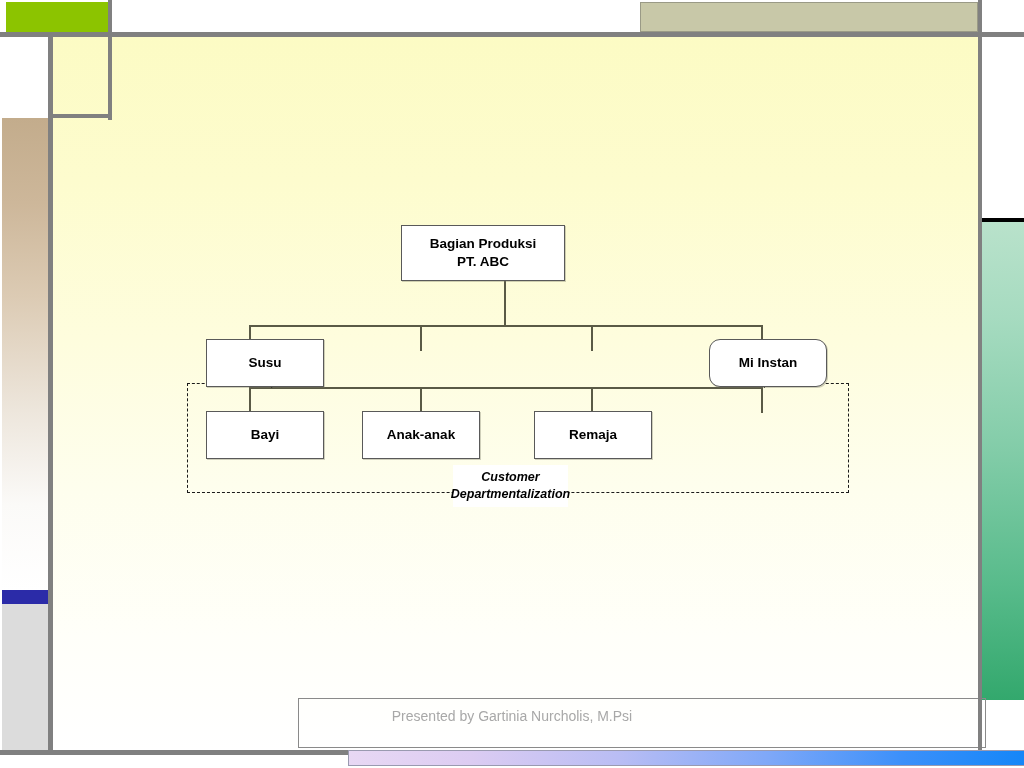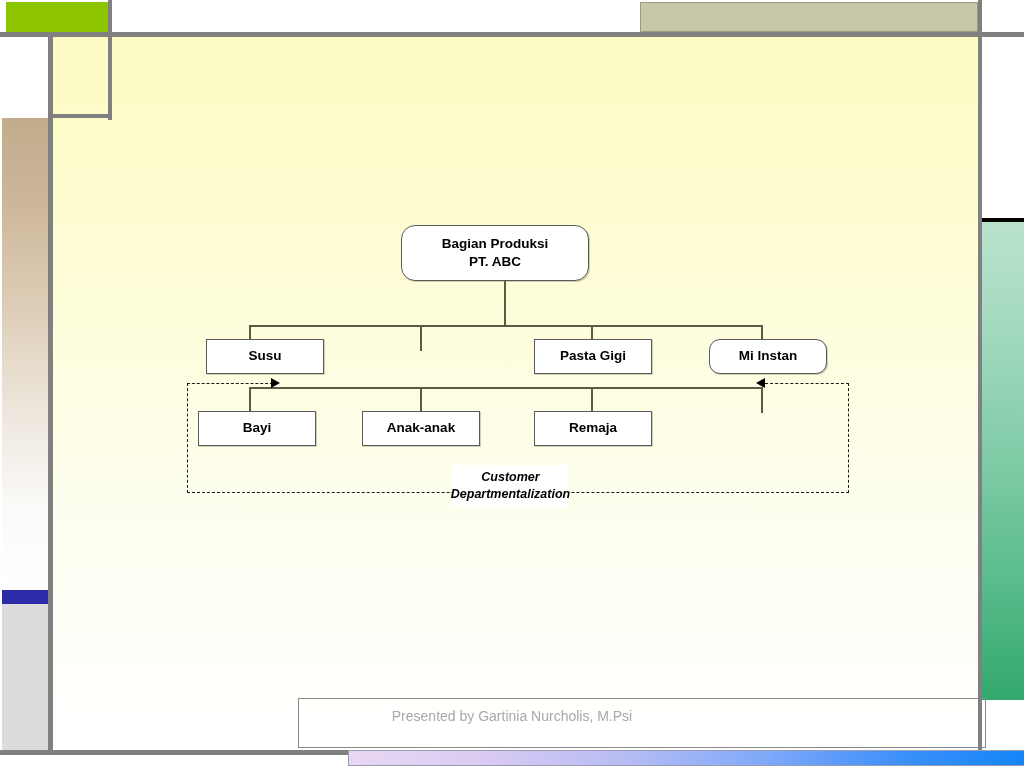--- a/index.html
+++ b/index.html
@@ -136,22 +136,22 @@
     align-items: center;
     justify-content: center;
     text-align: center;
     font-weight: bold;
     font-size: 13.5px;
     color: #000000;
     line-height: 1.35;
     font-family: "Liberation Sans", sans-serif;
     box-shadow: 1px 1px 0 rgba(120,120,100,0.35);
   }
-  .node-root { width: 188px; height: 56px; font-size: 13.5px; border-radius: 14px; }
-  .node-lvl  { width: 118px; height: 35px; }
+  .node-root { width: 164px; height: 56px; font-size: 13.5px; }
+  .node-lvl  { width: 118px; height: 48px; }
 
   .conn { position: absolute; background: #5A5A46; }
 
   .caption-box {
     position: absolute;
     background: #FFFFFF;
     display: flex;
     align-items: center;
     justify-content: center;
     text-align: center;
@@ -235,28 +235,25 @@
     <div class="node node-root" style="left:348px; top:188px;">
       <div>
         <span>Bagian Produksi</span><br>
         <span>PT. ABC</span>
       </div>
     </div>
 
     <div class="node node-lvl" style="left:153px; top:302px;">
       <span>Susu</span>
     </div>
-    <div class="node node-lvl" style="left:481px; top:302px;">
-      <span>Pasta Gigi</span>
-    </div>
     <div class="node node-lvl" style="left:656px; top:302px;border-radius:11px;">
       <span>Mi Instan</span>
     </div>
 
-    <div class="node node-lvl" style="left:145px; top:374px;">
+    <div class="node node-lvl" style="left:153px; top:374px;">
       <span>Bayi</span>
     </div>
     <div class="node node-lvl" style="left:309px; top:374px;">
       <span>Anak-anak</span>
     </div>
     <div class="node node-lvl" style="left:481px; top:374px;">
       <span>Remaja</span>
     </div>
 
     <div class="caption-box" style="left:400px; top:428px; width:115px; height:42px;">

